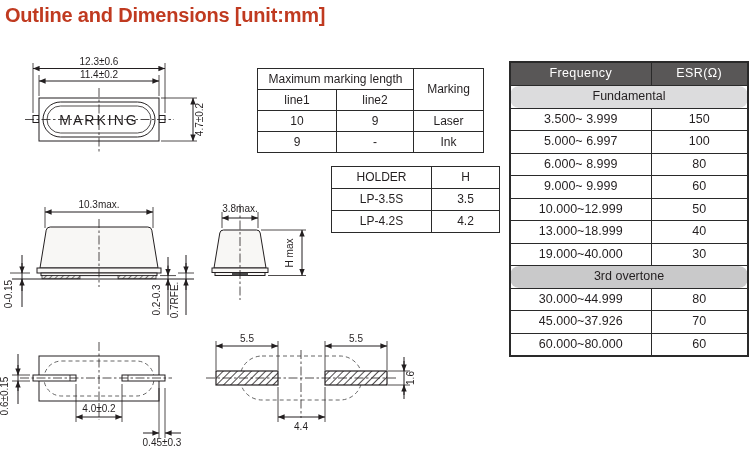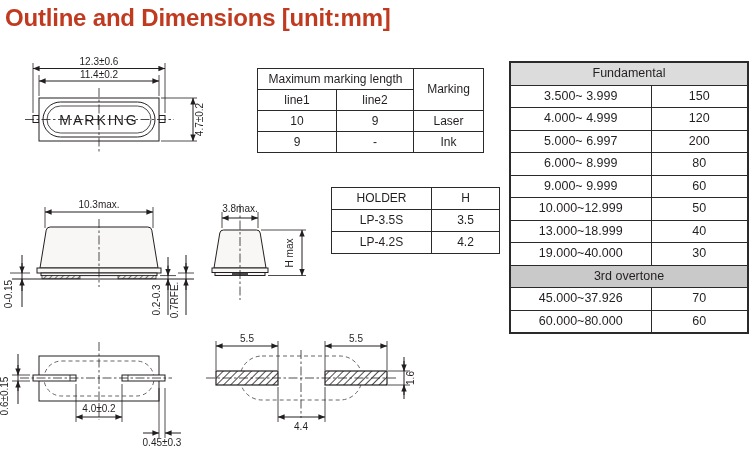--- a/index.html
+++ b/index.html
@@ -1,32 +1,32 @@
 <!DOCTYPE html>
 <html><head>
 <meta charset="utf-8">
 <style>
   html,body{margin:0;padding:0;background:#fff;}
   .page{position:relative;width:756px;height:452px;background:#ffffff;
         font-family:"Liberation Sans",sans-serif;color:#231f20;overflow:hidden;}
-  .title{position:absolute;left:5px;top:4px;margin:0;font-size:24px;font-weight:700;
+  .title{position:absolute;left:5px;top:4px;margin:0;font-size:20px;font-weight:700;
          color:#c03a20;letter-spacing:-0.2px;}
   
   table.dtable{position:absolute;border-collapse:collapse;table-layout:fixed;
                background:#fff;}
   table.dtable th,table.dtable td{border:1px solid #2a2a2a;text-align:center;
                vertical-align:middle;padding:0;font-weight:400;font-size:12px;line-height:1.05;}
   table.mark{left:257px;top:68px;width:226px;}
   table.mark td,table.mark th{height:20px;}
-  table.holder{left:331px;top:187px;width:168px;}
+  table.holder{left:331px;top:166px;width:168px;}
   table.holder td,table.holder th{height:21px;}
   table.esr{left:509px;top:61px;width:238px;border:2px solid #2a2a2a;}
   table.esr td,table.esr th{height:21.5px;font-size:12.5px;}
   table.esr tr.hdr th{background:#595757;color:#ffffff;height:22px;font-size:12.5px;letter-spacing:0.4px;}
-  table.esr tr.sec td{background:#dcdcdd;}
+  table.esr tr.sec td{background:#dcdcdd;border-radius:9px;}
   table.esr tr.sec2 td{background:#c9c9ca;}
   
   svg{position:absolute;overflow:visible;}
   svg text{font-family:"Liberation Sans",sans-serif;font-size:10px;fill:#231f20;}
   .ln{stroke:#231f20;stroke-width:1;fill:none;}
   .thin{stroke:#231f20;stroke-width:0.8;fill:none;}
   .cl{stroke:#231f20;stroke-width:0.8;fill:none;stroke-dasharray:9 2.5 2.5 2.5;}
   .dash{stroke:#555;stroke-width:0.9;fill:none;stroke-dasharray:4 3;}
   .body{fill:#f8f7f5;stroke:#231f20;stroke-width:1;}
   .white{fill:#ffffff;stroke:#231f20;stroke-width:1;}
@@ -245,34 +245,34 @@
       </tr>
     </tbody>
   </table>
 
   <table class="dtable esr">
     <colgroup>
         <col style="width:141px">
         <col style="width:97px">
       </colgroup>
     <tbody>
+      <tr class="hdr">
+        <th>Frequency</th>
+        <th>ESR(Ω)</th>
+      </tr>
       <tr class="sec">
         <td colspan="2">Fundamental</td>
       </tr>
       <tr>
         <td>3.500~ 3.999</td>
         <td>150</td>
       </tr>
       <tr>
-        <td>4.000~ 4.999</td>
-        <td>120</td>
-      </tr>
-      <tr>
         <td>5.000~ 6.997</td>
-        <td>200</td>
+        <td>100</td>
       </tr>
       <tr>
         <td>6.000~ 8.999</td>
         <td>80</td>
       </tr>
       <tr>
         <td>9.000~ 9.999</td>
         <td>60</td>
       </tr>
       <tr>
@@ -284,20 +284,24 @@
         <td>40</td>
       </tr>
       <tr>
         <td>19.000~40.000</td>
         <td>30</td>
       </tr>
       <tr class="sec sec2">
         <td colspan="2">3rd overtone</td>
       </tr>
       <tr>
+        <td>30.000~44.999</td>
+        <td>80</td>
+      </tr>
+      <tr>
         <td>45.000~37.926</td>
         <td>70</td>
       </tr>
       <tr>
         <td>60.000~80.000</td>
         <td>60</td>
       </tr>
     </tbody>
   </table>
 

